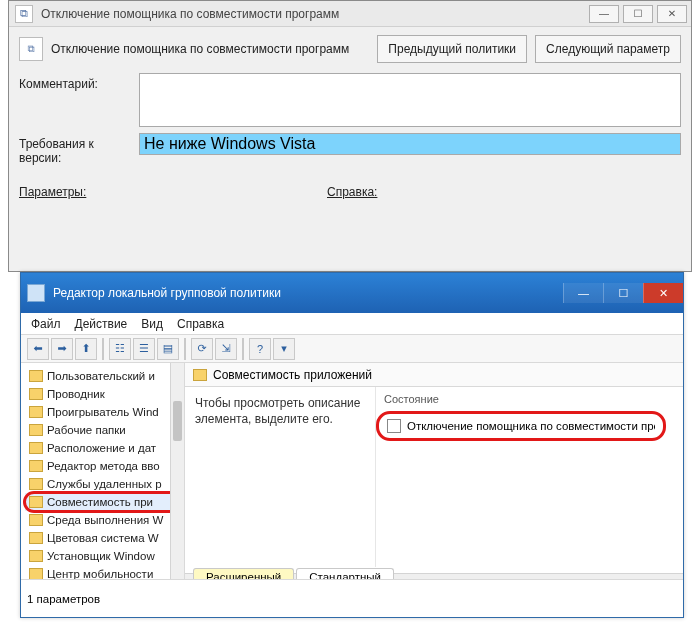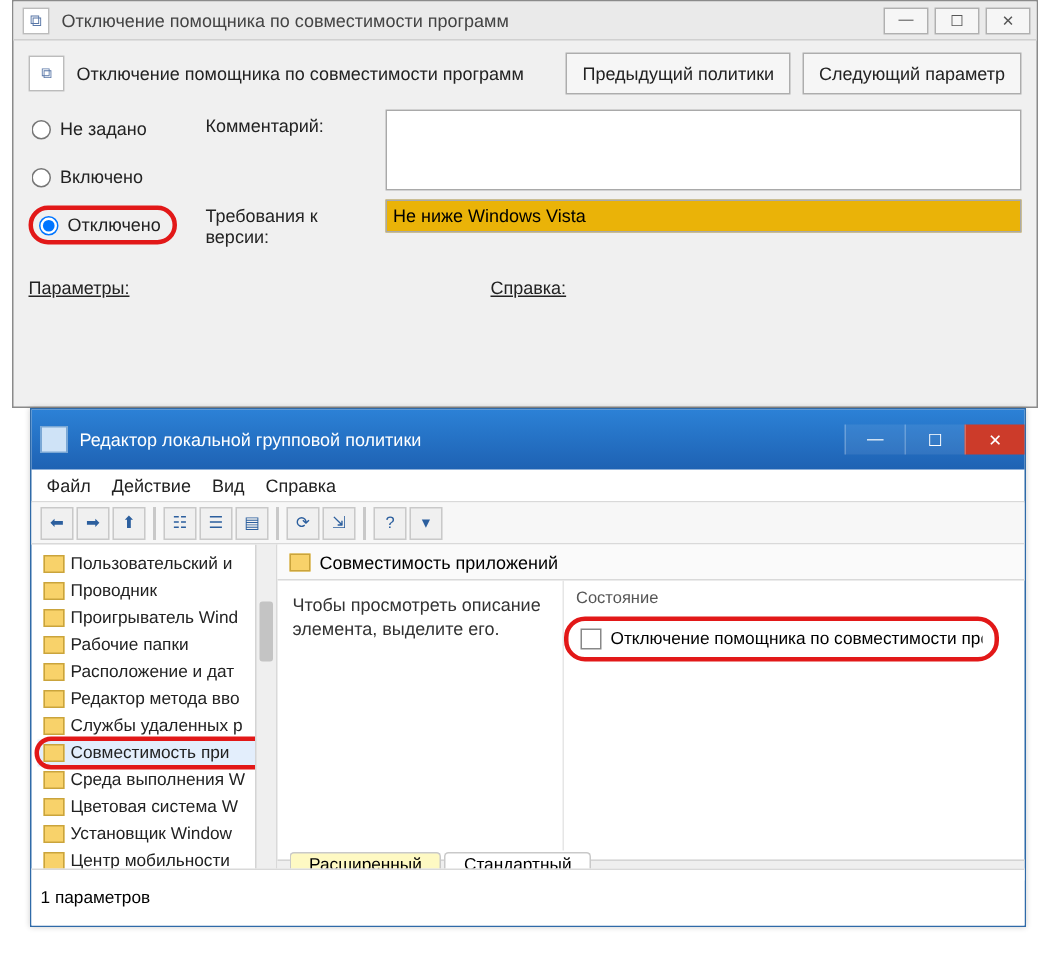--- a/index.html
+++ b/index.html
@@ -52,22 +52,22 @@
     display:inline-flex; align-items:center; height:26px;
   }
 
   .field-row { display:flex; margin-bottom:6px; }
   .field-label { width:120px; font-size:12px; padding-top:4px; }
   .textarea {
     flex:1; height:54px; background:#fff; border:1px solid #a9a9a9;
     resize:none; font-size:12px; padding:2px 4px;
   }
   .textbox {
-    flex:1; height:22px; background:#eab308; border:1px solid #a9a9a9;
-    font-size:12px; padding:2px 4px;
+    flex:1; height:22px; background:#7dd3fc; border:1px solid #a9a9a9;
+    font-size:16px; padding:2px 4px;
   }
 
   .param-row { display:flex; margin-top:14px;text-decoration:underline; }
   .param-row .lbl { width:308px; font-size:12px; }
 
   
   .gp-window {
     position:absolute; left:20px; top:272px; width:664px; height:346px;
     border:1px solid #2f6aa8; background:#fff;
     box-shadow:0 0 4px rgba(0,0,0,.2);
@@ -196,38 +196,20 @@
       <div class="gpo-header-row">
         <div class="icon-slot">⧉</div>
         <span>Отключение помощника по совместимости программ</span>
         <div style="margin-left:auto; display:flex; gap:8px;">
           <button class="btn">Предыдущий политики</button>
           <button class="btn">Следующий параметр</button>
         </div>
       </div>
 
       <div class="gpo-cols">
-        <div class="gpo-left">
-          <div class="radio-row">
-            <input type="radio" name="state" style="">
-            <label>Не задано</label>
-          </div>
-          <div style="height:6px"></div>
-          <div class="radio-row">
-            <input type="radio" name="state" style="">
-            <label>Включено</label>
-          </div>
-          <div style="height:6px"></div>
-          <div class="red-ring">
-            <div class="radio-row" style="height:auto">
-              <input type="radio" name="state" checked="" style="">
-              <label>Отключено</label>
-            </div>
-          </div>
-        </div>
 
         <div class="gpo-right">
           <div class="field-row">
             <div class="field-label">Комментарий:</div>
             <textarea class="textarea" value="" style=""></textarea>
           </div>
           <div class="field-row">
             <div class="field-label">Требования к версии:</div>
             <input class="textbox" readonly="" value="Не ниже Windows Vista" style="">
           </div>

